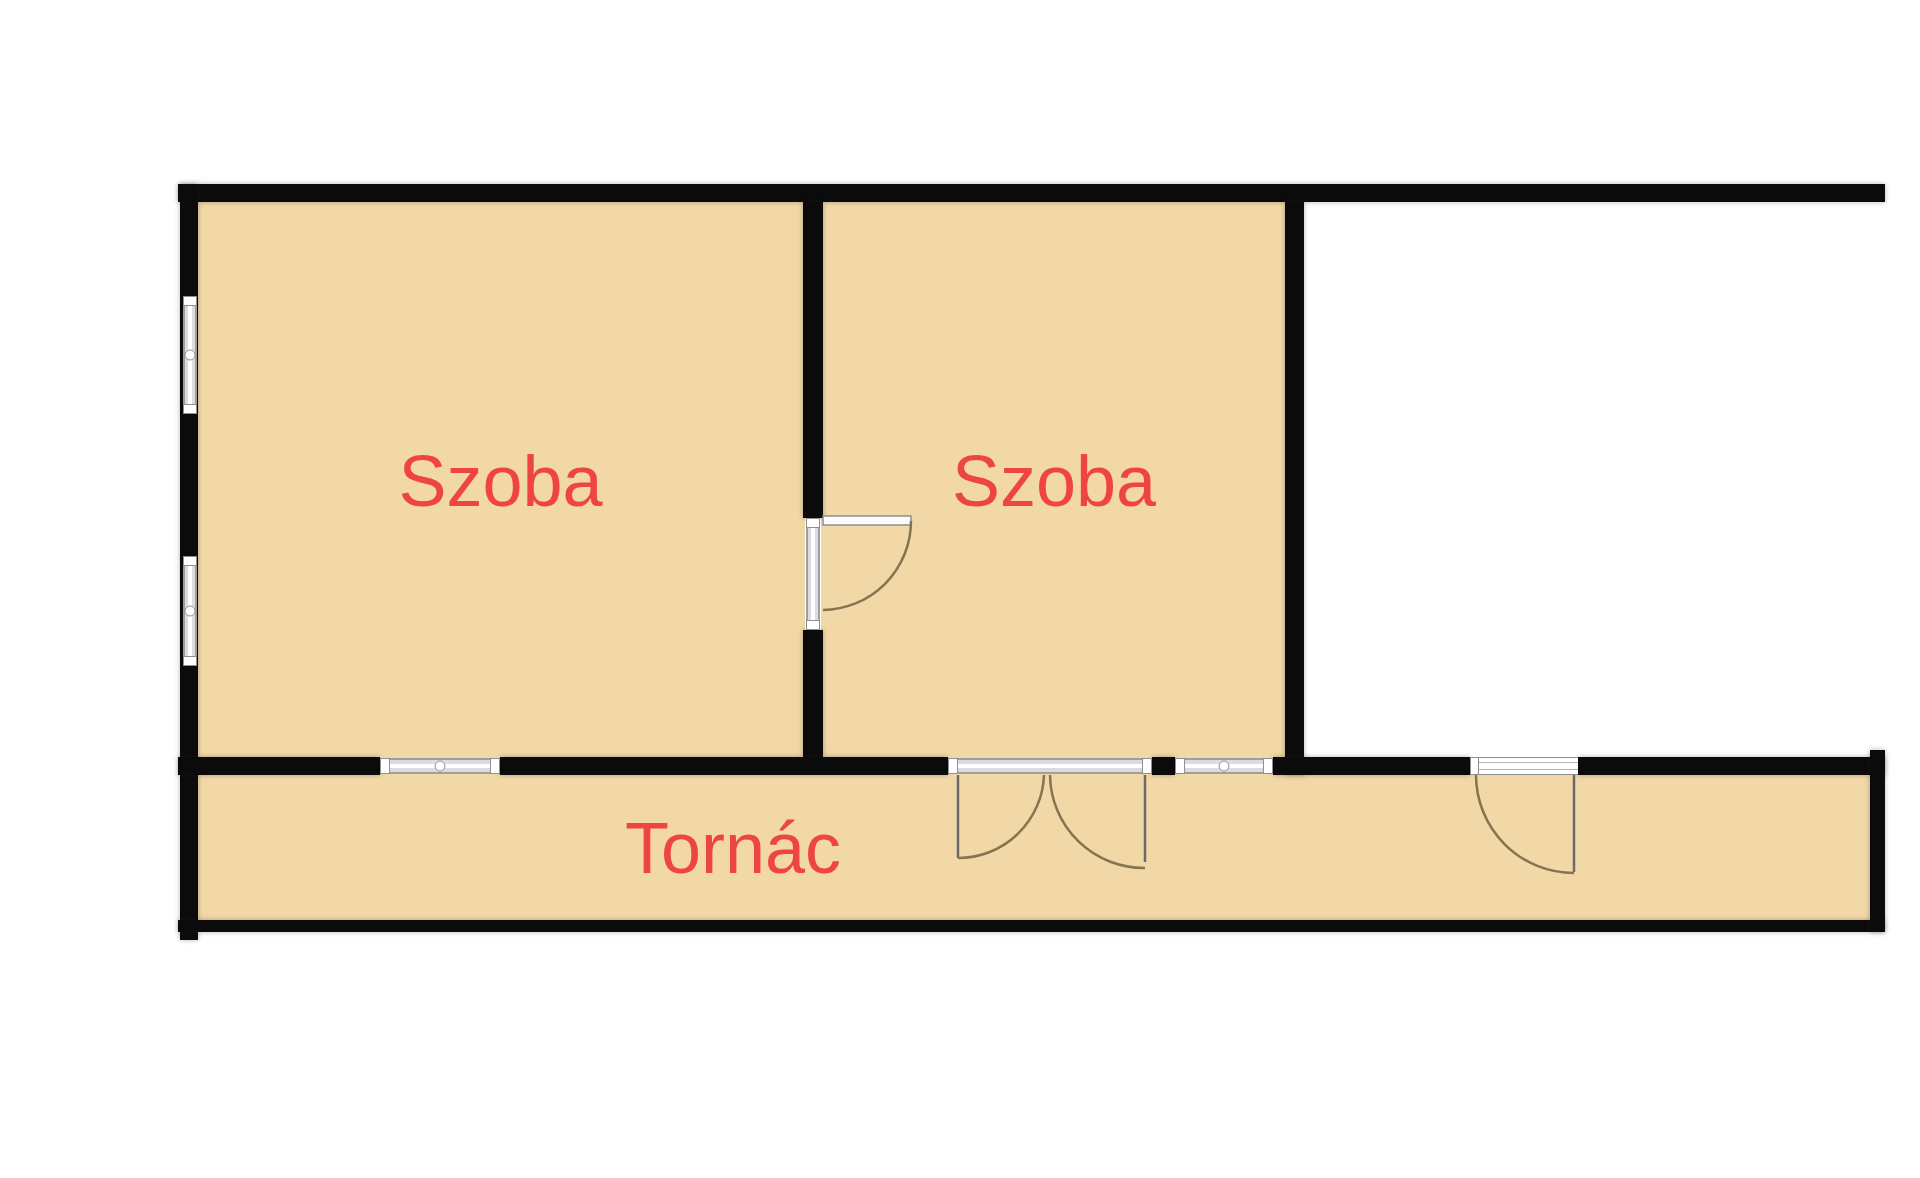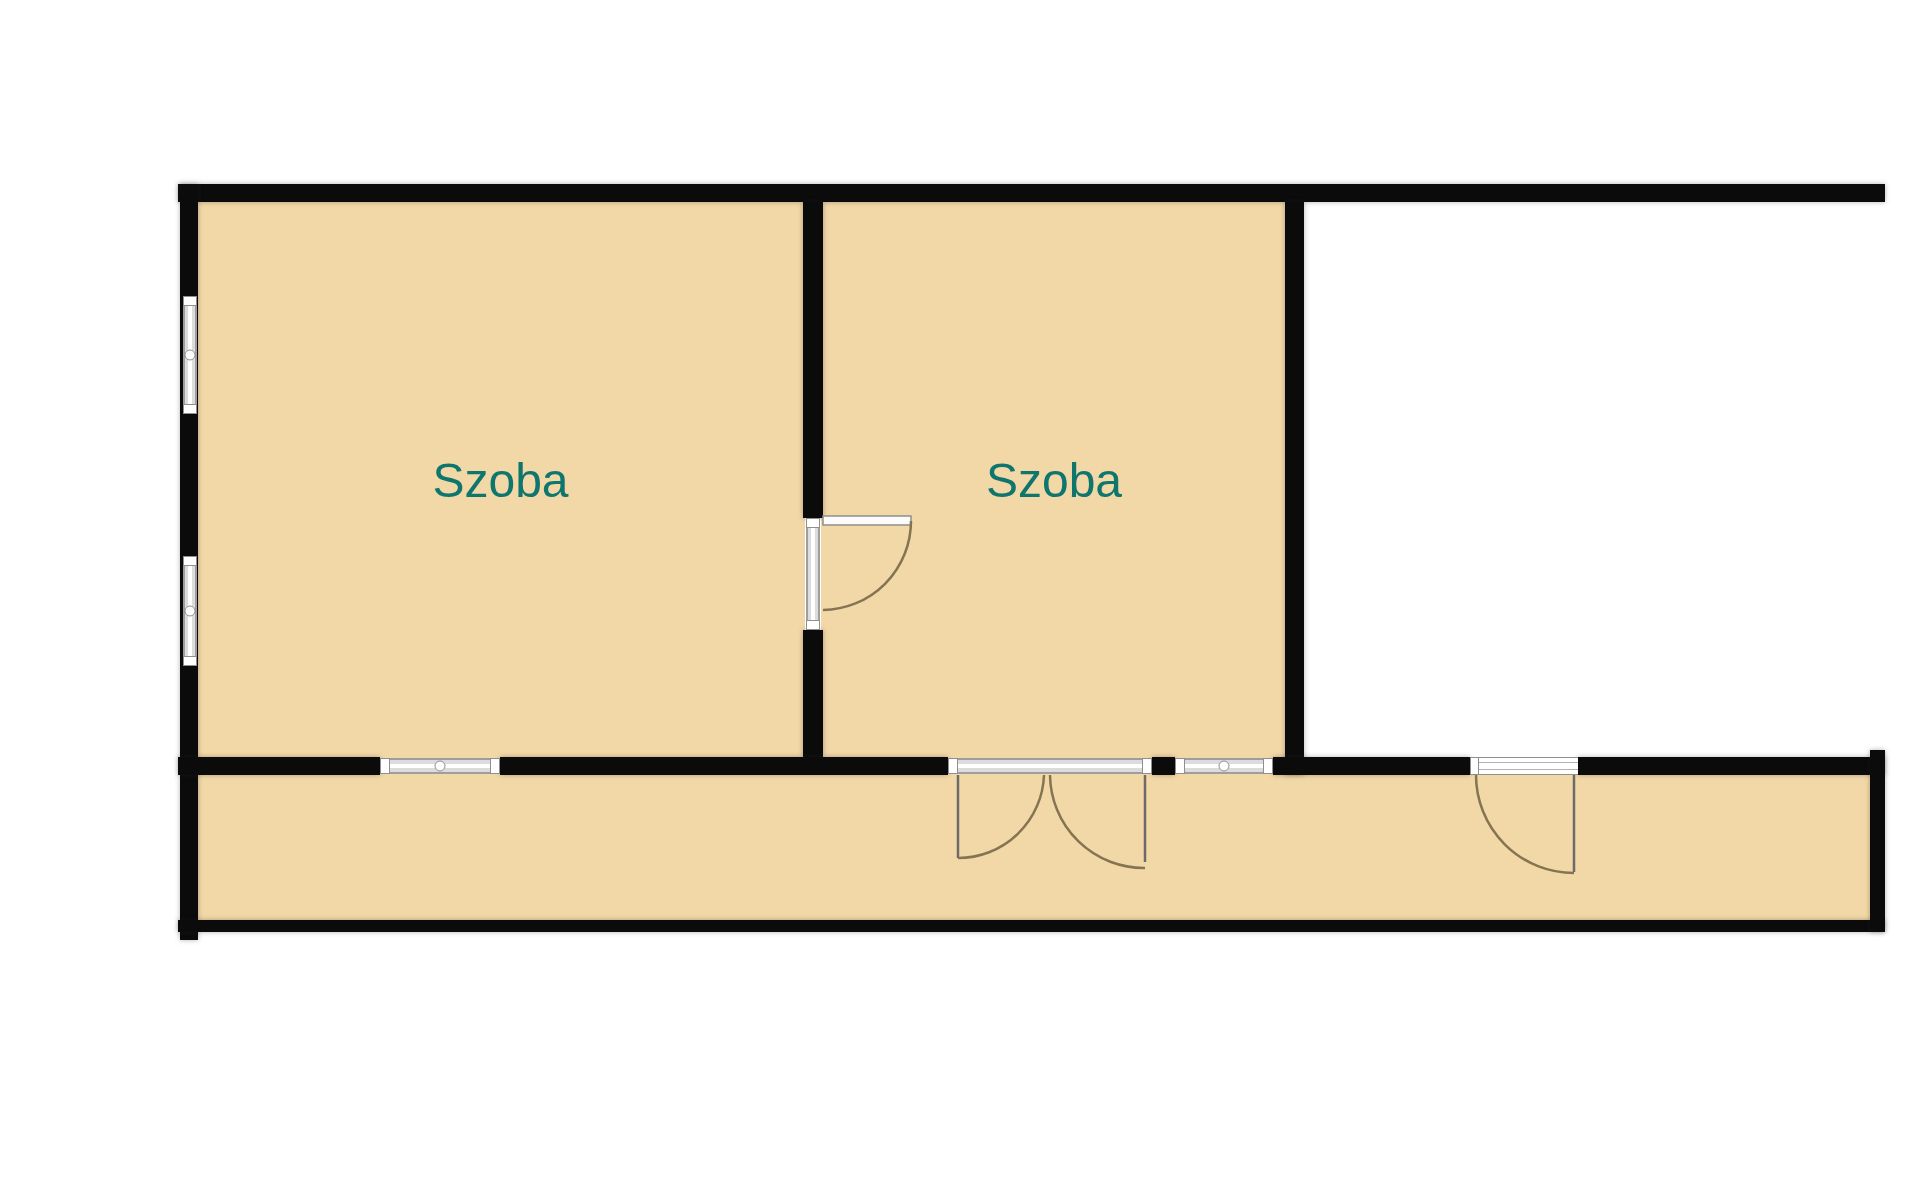--- a/index.html
+++ b/index.html
@@ -27,21 +27,21 @@
   .dot{position:absolute;width:9px;height:9px;background:#ffffff;border:1px solid #8f8f8f;border-radius:50%;
        left:50%;top:50%;transform:translate(-50%,-50%);}
 
   
   .thr-lines{position:absolute;height:18px;background:
        linear-gradient(180deg,#8f8f8f 0 1px,#ffffff 1px 5px,#b3b3b3 5px 6px,#ffffff 6px 12px,#b3b3b3 12px 13px,#ffffff 13px 17px,#8f8f8f 17px 18px);}
   .thr-lines .cap{width:9px;height:18px;top:0;}
 
   
   .room-label{position:absolute;display:flex;align-items:center;justify-content:center;
-              font-size:48px;color:#0f766e;letter-spacing:0px;}
+              font-size:72px;color:#ef4444;letter-spacing:0px;}
   .door-svg{position:absolute;left:0;top:0;pointer-events:none;}
 </style>
 </head>
 <body>
 
 <div class="canvas">
 
   <div class="floor" style="left:196px;top:202px;width:609px;height:557px;"></div>
   <div class="floor" style="left:821px;top:202px;width:466px;height:557px;"></div>
   <div class="floor" style="left:198px;top:773px;width:1674px;height:149px;"></div>
@@ -107,14 +107,15 @@
     <path d="M 958 858 A 86 86 0 0 0 1044 775" fill="none" stroke="#857452" stroke-width="2.5"></path>
     <line x1="1145" y1="775" x2="1145" y2="862" stroke="#6b6b6b" stroke-width="2.5"></line>
     <path d="M 1050 775 A 94 94 0 0 0 1145 868" fill="none" stroke="#857452" stroke-width="2.5"></path>
 
     <line x1="1574" y1="775" x2="1574" y2="872" stroke="#6b6b6b" stroke-width="2.5"></line>
     <path d="M 1476 775 A 98 98 0 0 0 1574 873" fill="none" stroke="#857452" stroke-width="2.5"></path>
   </svg>
 
   <div class="room-label" style="left:196px;top:202px;width:609px;height:557px;">Szoba</div>
   <div class="room-label" style="left:821px;top:202px;width:466px;height:557px;">Szoba</div>
+  <div class="room-label" style="left:508px;top:773px;width:450px;height:149px;">Tornác</div>
 
 </div>
 
 </body></html>

